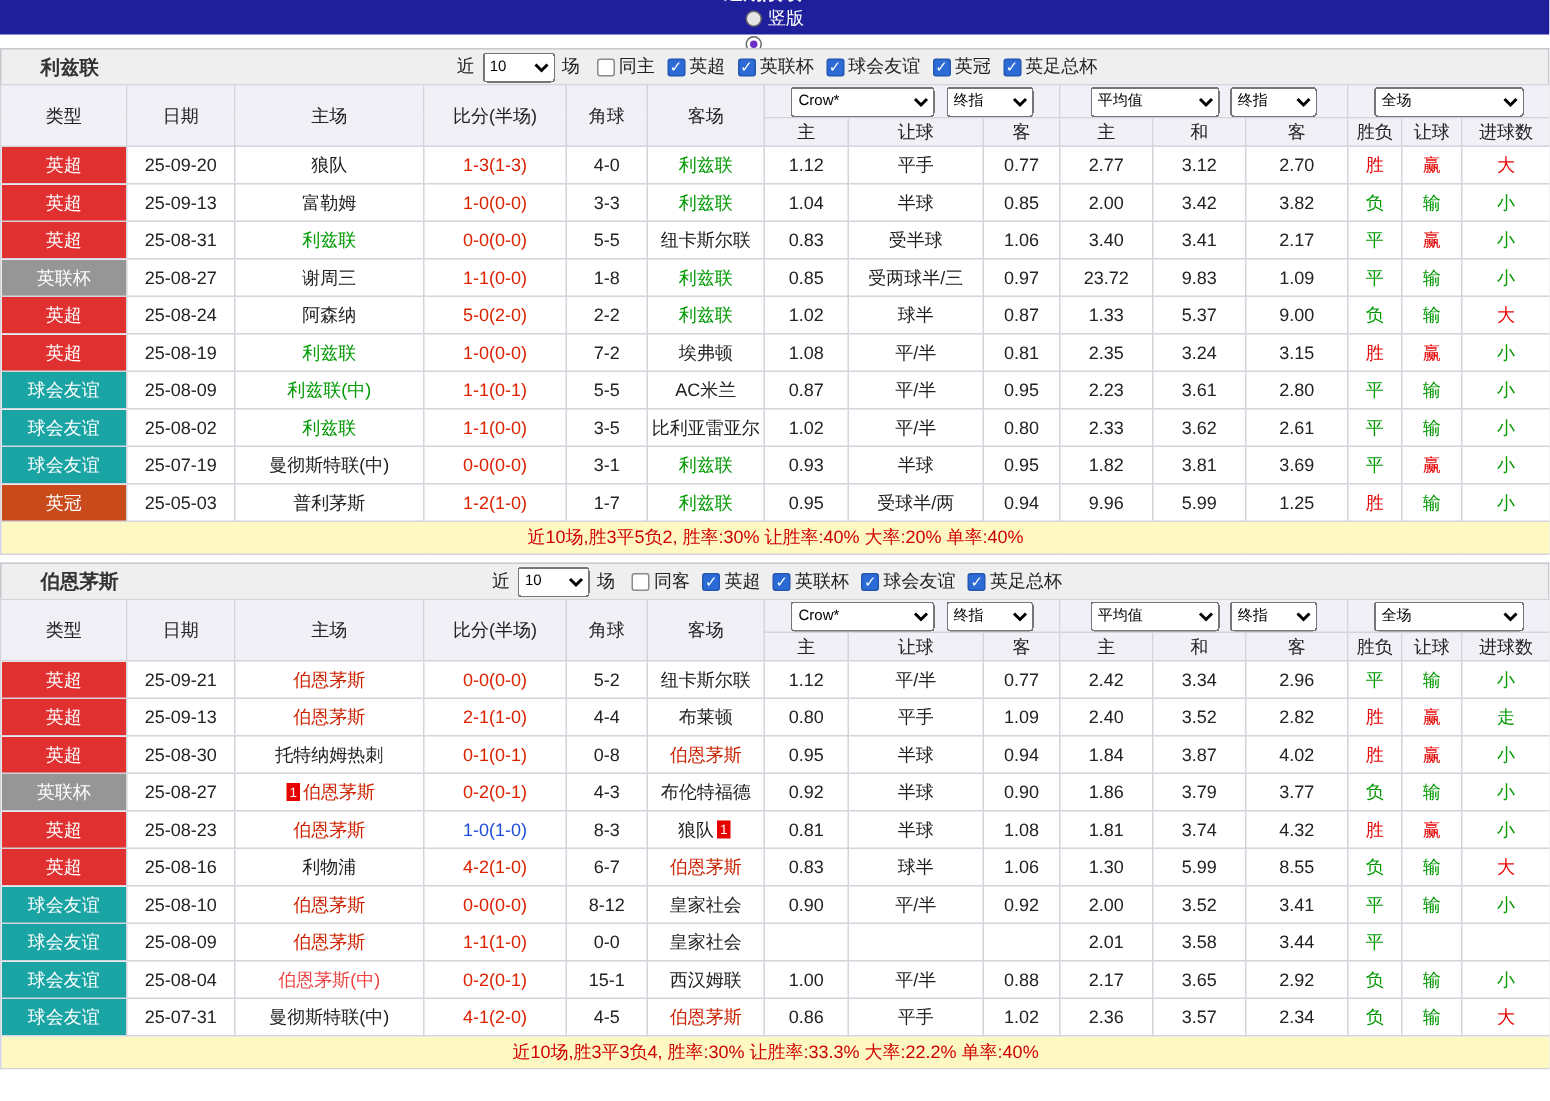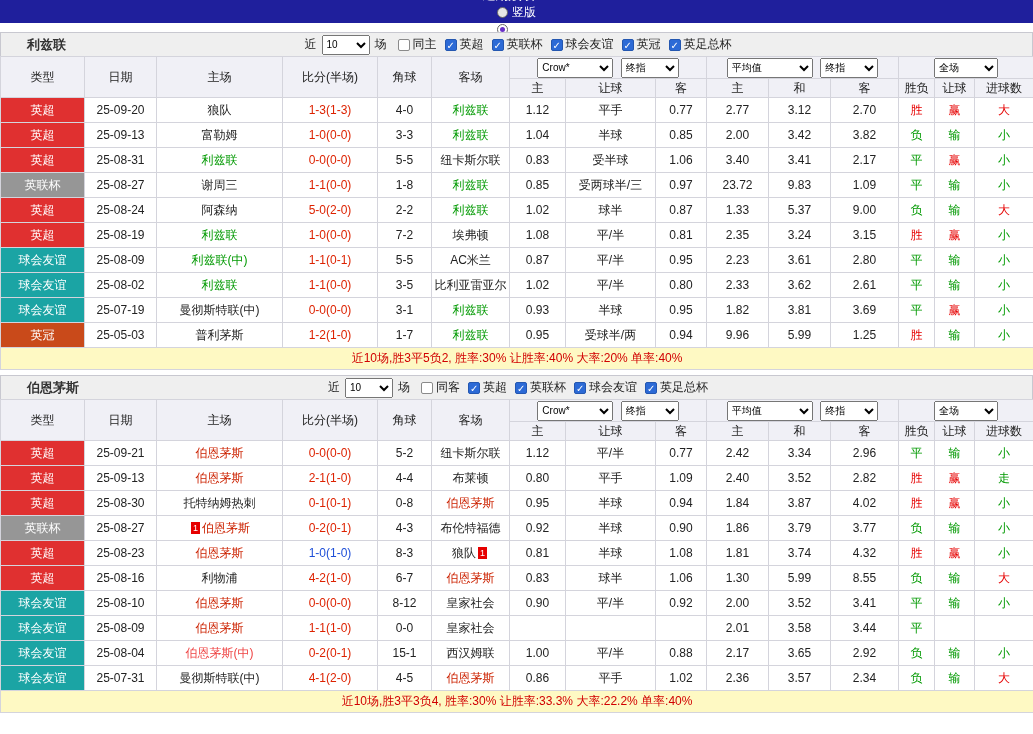--- a/index.html
+++ b/index.html
@@ -59,25 +59,25 @@
   }
   .cb.checked { background: #2c6ad6; border-color: #2457b0; }
   .cb.checked::after {
     content: "\2713"; position: absolute; color: #fff;
     font-size: 10px; line-height: 11px; left: 1px; top: 0; font-weight: bold;
   }
 
   
   .sel { font-size: 10px; height: 20px; vertical-align: middle; }
   .selCount { width: 48px; margin: 0 2px; }
-  .selA { width: 76px; }
+  .selA { width: 96px; }
   .selB { width: 58px; margin-left: 4px; }
   .selC { width: 86px; }
   .selD { width: 58px; margin-left: 4px; }
-  .selE { width: 64px; }
+  .selE { width: 100px; }
 
   
   table {
     border-collapse: collapse;
     table-layout: fixed;
     width: 1033px;
   }
   th, td {
     border: 1px solid #d4d4dc;
     text-align: center;

